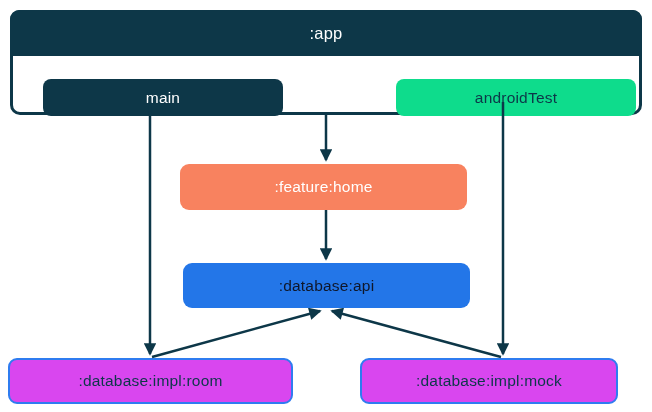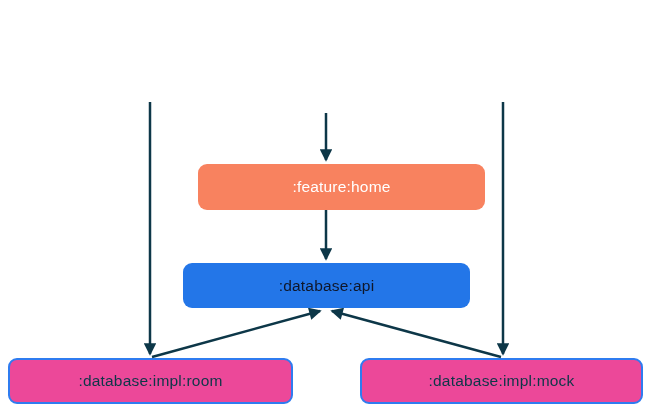--- a/index.html
+++ b/index.html
@@ -50,54 +50,65 @@
     color: #ffffff;
     border-radius: 8px;
   }
   .pill-android-test {
     left: 383px; top: 66px; width: 240px; height: 37px;
     background: var(--color-green, #0edc8c);
     color: var(--color-dark, #0d3748);
     border-radius: 8px;
   }
   .node-feature-home {
-    left: 198px; top: 164px; width: 287px; height: 46px;
+    left: 180px; top: 164px; width: 287px; height: 46px;
     background: var(--color-orange, #f8825f);
     color: #ffffff;
   }
   .node-database-api {
     left: 183px; top: 263px; width: 287px; height: 45px;
     background: var(--color-blue, #2376e8);
     color: #0f172a;
   }
   .node-outline {
-    background: #ec4899;
+    background: #d946ef;
     border: 2.5px solid var(--color-border-blue, #2f7cf0);
     color: var(--color-dark, #0d3748);
   }
   .node-impl-room { left: 8px;   top: 358px; width: 285px; height: 46px; }
-  .node-impl-mock { left: 360px; top: 358px; width: 283px; height: 46px; }
+  .node-impl-mock { left: 360px; top: 358px; width: 258px; height: 46px; }
   
   .edges {
     position: absolute;
     left: 0; top: 0;
     width: 652px; height: 412px;
     pointer-events: none;
   }
   .edges line {
     stroke: var(--color-dark, #0d3748);
     stroke-width: 2.5;
   }
   .edges marker path { fill: var(--color-dark, #0d3748); }
 </style>
 </head>
 <body>
 
 <div class="canvas">
 
+  <div class="app-box">
+    <div class="app-header">
+      <span>:app</span>
+    </div>
+    <div class="node pill-main">
+      <span>main</span>
+    </div>
+    <div class="node pill-android-test">
+      <span>androidTest</span>
+    </div>
+  </div>
 
   <div class="node node-feature-home">
     <span>:feature:home</span>
   </div>
 
   <div class="node node-database-api">
     <span>:database:api</span>
   </div>
 
   <div class="node node-outline node-impl-room">

